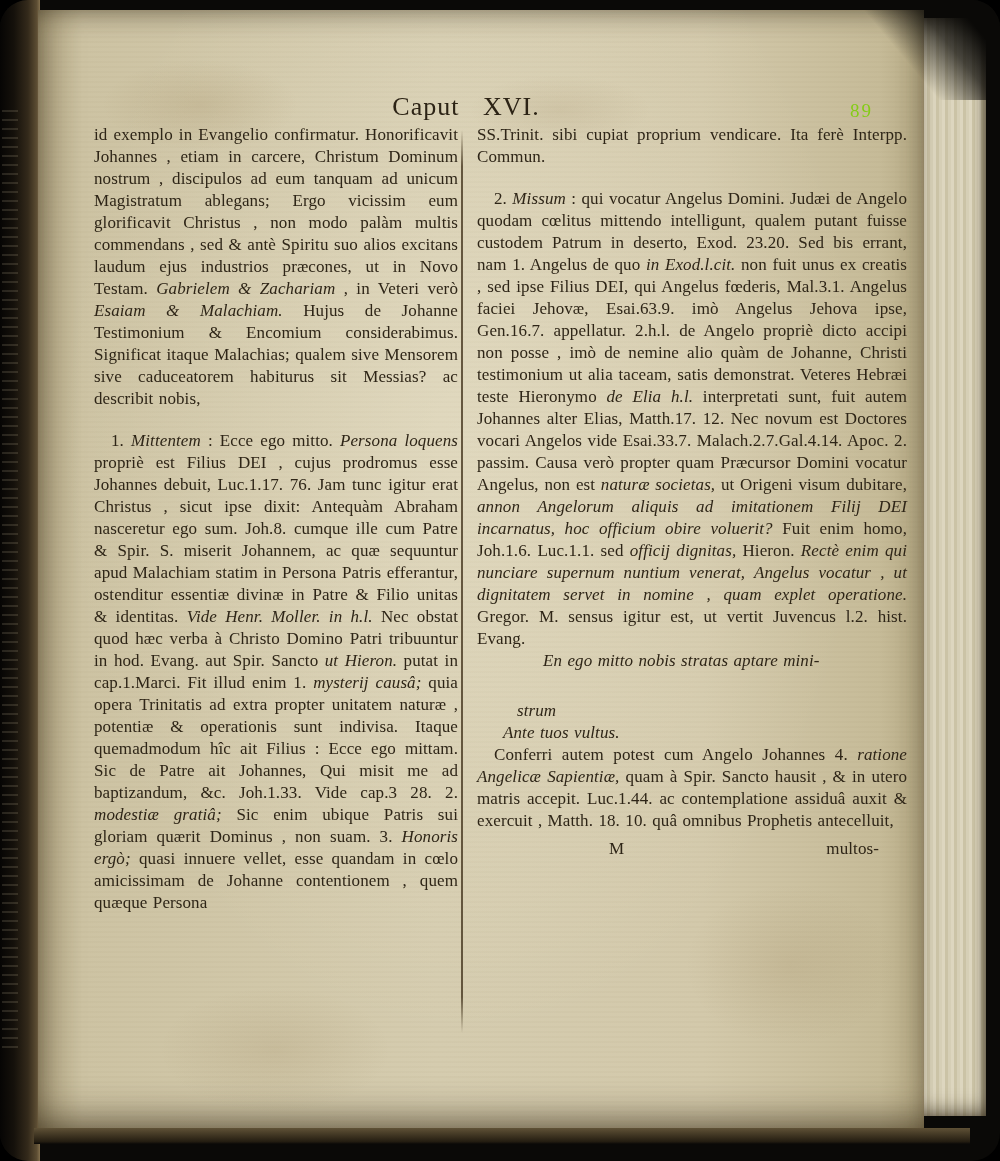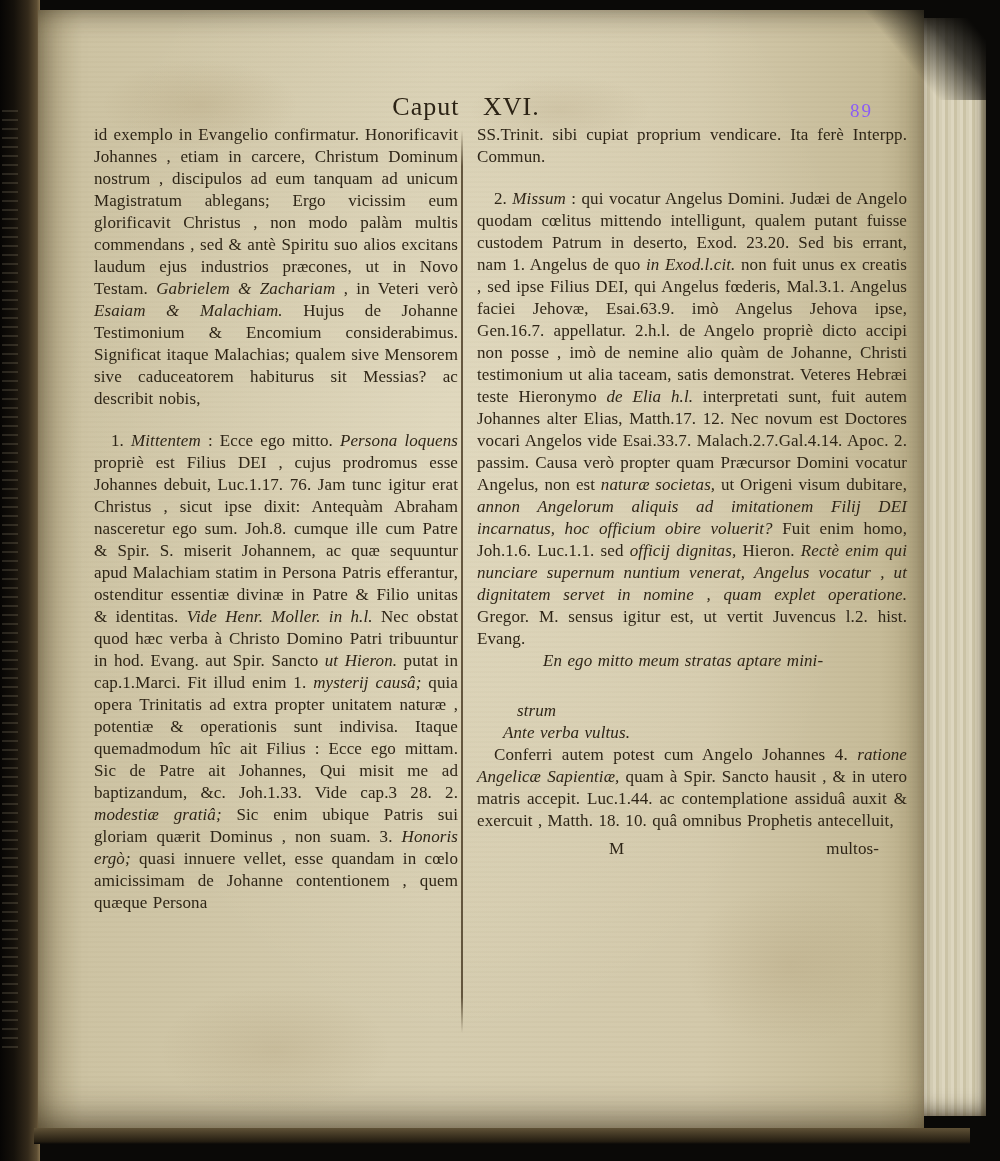--- a/index.html
+++ b/index.html
@@ -1,20 +1,21 @@
 <!DOCTYPE html>
 <html><head>
 <meta charset="utf-8">
 <style>
   * { margin:0; padding:0; box-sizing:border-box; }
   html,body { background:#000; }
   .scene {
     position:relative; width:1000px; height:1161px; overflow:hidden;
     background:#0a0907;
     font-family:"Liberation Serif", serif;
+    border-radius:28px;
   }
   
   .spine {
     position:absolute; left:0; top:0; width:40px; height:100%;
     background:linear-gradient(90deg,#060504 0%,#15110b 35%,#342a1b 70%,#5c4d33 92%,#84714e 100%);
   }
   .spine-pages {
     position:absolute; left:2px; top:110px; width:16px; height:940px;
     background:repeating-linear-gradient(180deg, rgba(214,200,166,.28) 0 2px, rgba(20,16,10,0) 2px 9px);
     opacity:.55;
@@ -64,21 +65,21 @@
   .s4 { left:430px; top:60px;  width:260px; height:100px; background:radial-gradient(closest-side, rgba(120,90,45,.10), rgba(120,90,45,0) 70%); }
 
   
   .header-title {
     position:absolute; left:38px; top:92px; width:856px;
     text-align:center; font-size:26px; color:#2c2315;
     letter-spacing:1px; word-spacing:16px;
   }
   .page-number {
     position:absolute; left:850px; top:100px;
-    font-size:19px; color:#8b5cf6; letter-spacing:2px;
+    font-size:19px; color:#84cc16; letter-spacing:2px;
   }
   .divider {
     position:absolute; left:461px; top:130px; width:2px; height:903px;
     background:linear-gradient(180deg, rgba(70,55,32,0), rgba(70,55,32,.8) 4%, rgba(70,55,32,.8) 96%, rgba(70,55,32,0));
   }
   .col {
     position:absolute; top:124px;
     font-size:17px; line-height:22px; color:#2e2517;
     text-align:justify; word-spacing:1px; letter-spacing:.1px;
   }
@@ -118,23 +119,23 @@
   <div class="divider"></div>
 
   <div class="col col-left">
     <div class="para"><span>id exemplo in Evangelio confirmatur. Honorificavit Johannes , etiam in carcere, Christum Dominum nostrum , discipulos ad eum tanquam ad unicum Magistratum ablegans; Ergo vicissim eum glorificavit Christus , non modo palàm multis commendans , sed &amp; antè Spiritu suo alios excitans laudum ejus industrios præcones, ut in Novo Testam. </span><span class="it">Gabrielem &amp; Zachariam</span><span> , in Veteri verò </span><span class="it">Esaiam &amp; Malachiam.</span><span> Hujus de Johanne Testimonium &amp; Encomium considerabimus. Significat itaque Malachias; qualem sive Mensorem sive caduceatorem habiturus sit Messias? ac describit nobis,</span></div><div class="para indent gap"><span>1. </span><span class="it">Mittentem</span><span> : Ecce ego mitto. </span><span class="it">Persona loquens</span><span> propriè est Filius DEI , cujus prodromus esse Johannes debuit, Luc.1.17. 76. Jam tunc igitur erat Christus , sicut ipse dixit: Antequàm Abraham nasceretur ego sum. Joh.8. cumque ille cum Patre &amp; Spir. S. miserit Johannem, ac quæ sequuntur apud Malachiam statim in Persona Patris efferantur, ostenditur essentiæ divinæ in Patre &amp; Filio unitas &amp; identitas. </span><span class="it">Vide Henr. Moller. in h.l.</span><span> Nec obstat quod hæc verba à Christo Domino Patri tribuuntur in hod. Evang. aut Spir. Sancto </span><span class="it">ut Hieron.</span><span> putat in cap.1.Marci. Fit illud enim 1. </span><span class="it">mysterij causâ;</span><span> quia opera Trinitatis ad extra propter unitatem naturæ , potentiæ &amp; operationis sunt indivisa. Itaque quemadmodum hîc ait Filius : Ecce ego mittam. Sic de Patre ait Johannes, Qui misit me ad baptizandum, &amp;c. Joh.1.33. Vide cap.3 28. 2. </span><span class="it">modestiæ gratiâ;</span><span> Sic enim ubique Patris sui gloriam quærit Dominus , non suam. 3. </span><span class="it">Honoris ergò;</span><span> quasi innuere vellet, esse quandam in cœlo amicissimam de Johanne contentionem , quem quæque Persona</span></div><span class="col-end"></span>
   </div>
 
   <div class="col col-right">
     <div class="para"><span>SS.Trinit. sibi cupiat proprium vendicare. Ita ferè Interpp. Commun.</span></div>
       <div class="para indent gap"><span>2. </span><span class="it">Missum</span><span> : qui vocatur Angelus Domini. Judæi de Angelo quodam cœlitus mittendo intelligunt, qualem putant fuisse custodem Patrum in deserto, Exod. 23.20. Sed bis errant, nam 1. Angelus de quo </span><span class="it">in Exod.l.cit.</span><span> non fuit unus ex creatis , sed ipse Filius DEI, qui Angelus fœderis, Mal.3.1. Angelus faciei Jehovæ, Esai.63.9. imò Angelus Jehova ipse, Gen.16.7. appellatur. 2.h.l. de Angelo propriè dicto accipi non posse , imò de nemine alio quàm de Johanne, Christi testimonium ut alia taceam, satis demonstrat. Veteres Hebræi teste Hieronymo </span><span class="it">de Elia h.l.</span><span> interpretati sunt, fuit autem Johannes alter Elias, Matth.17. 12. Nec novum est Doctores vocari Angelos vide Esai.33.7. Malach.2.7.Gal.4.14. Apoc. 2. passim. Causa verò propter quam Præcursor Domini vocatur Angelus, non est </span><span class="it">naturæ societas,</span><span> ut Origeni visum dubitare, </span><span class="it">annon Angelorum aliquis ad imitationem Filij DEI incarnatus, hoc officium obire voluerit?</span><span> Fuit enim homo, Joh.1.6. Luc.1.1. sed </span><span class="it">officij dignitas,</span><span> Hieron. </span><span class="it">Rectè enim qui nunciare supernum nuntium venerat, Angelus vocatur , ut dignitatem servet in nomine , quam explet operatione.</span><span> Gregor. M. sensus igitur est, ut vertit Juvencus l.2. hist. Evang.</span></div>
       <div class="para verse">
-        <div class="verse-line vl0">En ego mitto meum stratas aptare mini-</div>
+        <div class="verse-line vl0">En ego mitto nobis stratas aptare mini-</div>
         <div class="verse-line vl1">strum</div>
-        <div class="verse-line vl2">Ante verba vultus.</div>
+        <div class="verse-line vl2">Ante tuos vultus.</div>
       </div>
       <div class="para indent"><span>Conferri autem potest cum Angelo Johannes 4. </span><span class="it">ratione Angelicæ Sapientiæ,</span><span> quam à Spir. Sancto hausit , &amp; in utero matris accepit. Luc.1.44. ac contemplatione assiduâ auxit &amp; exercuit , Matth. 18. 10. quâ omnibus Prophetis antecelluit,</span></div>
       <div class="footer-row col-end">
       <span>M</span>
       <span>multos-</span>
     </div>
   </div>
 </div>
 
 </body></html>

